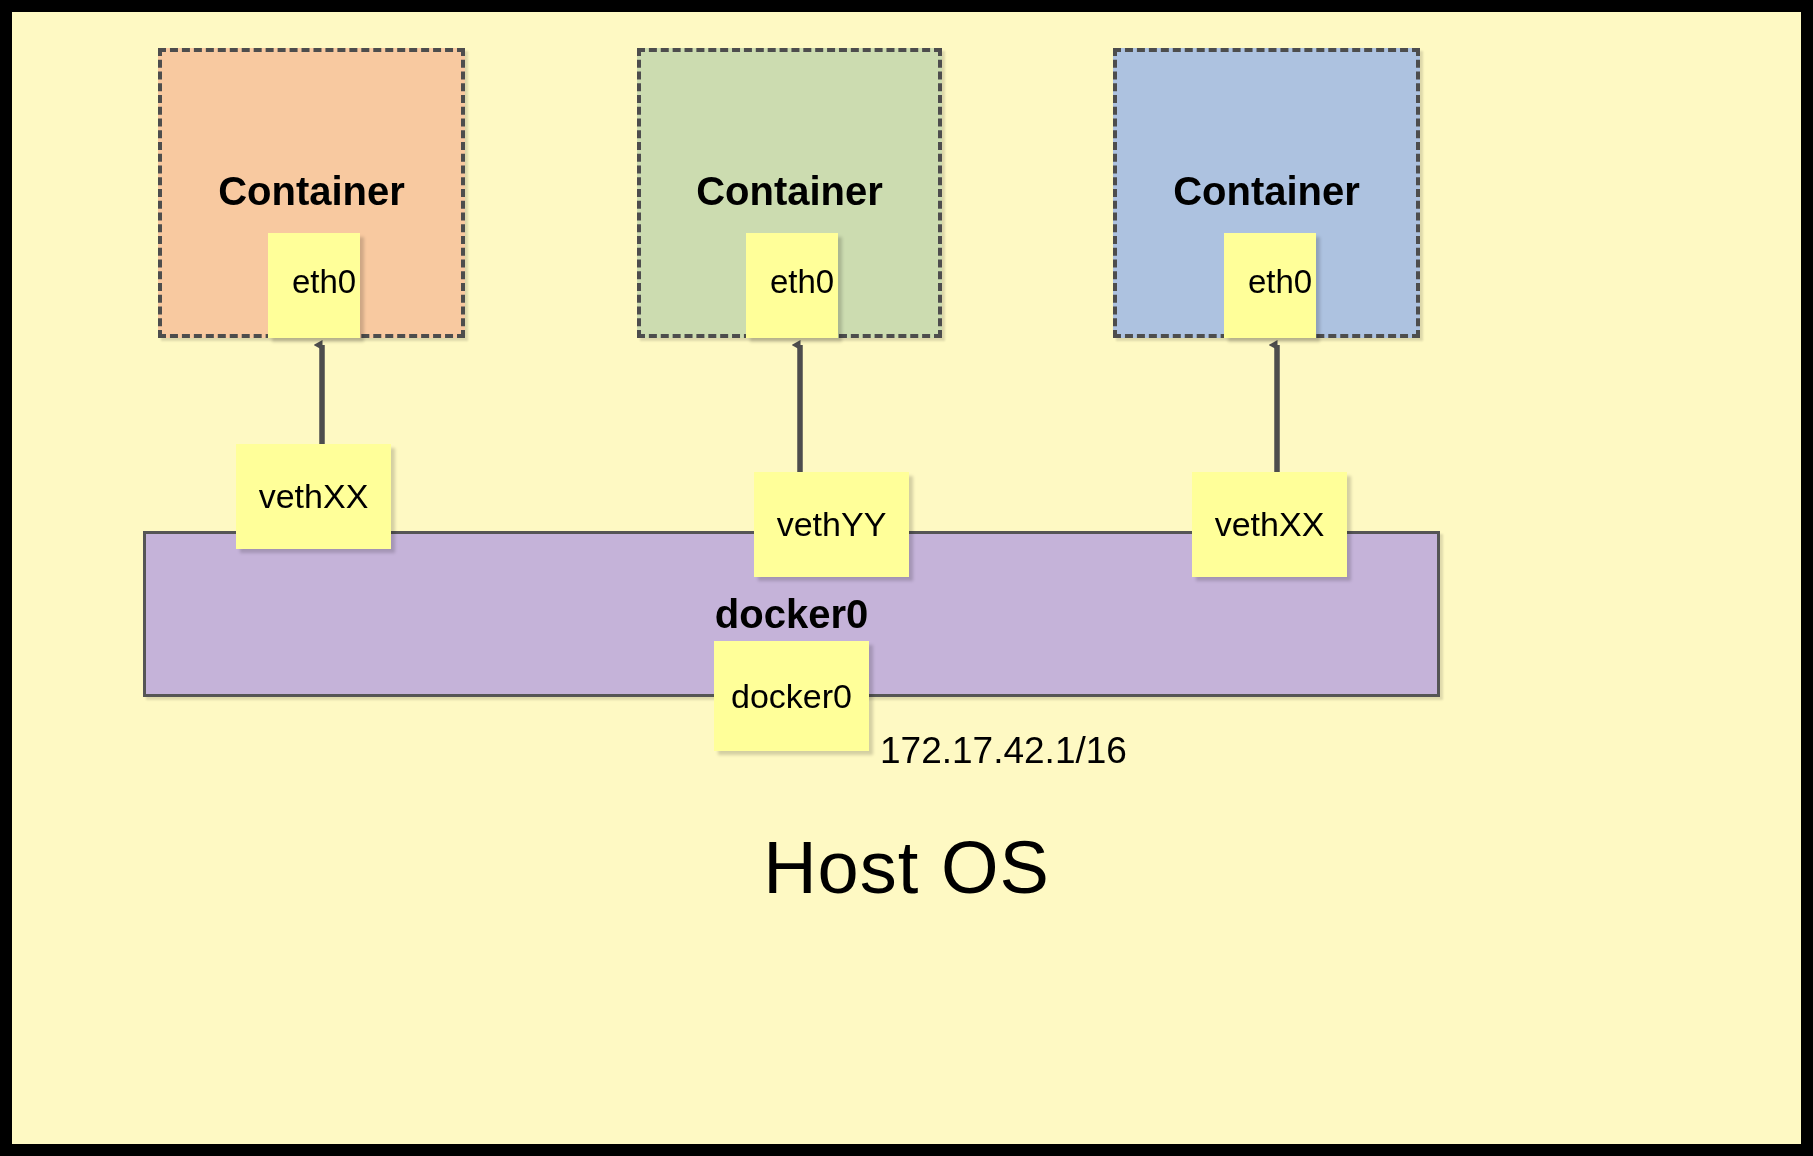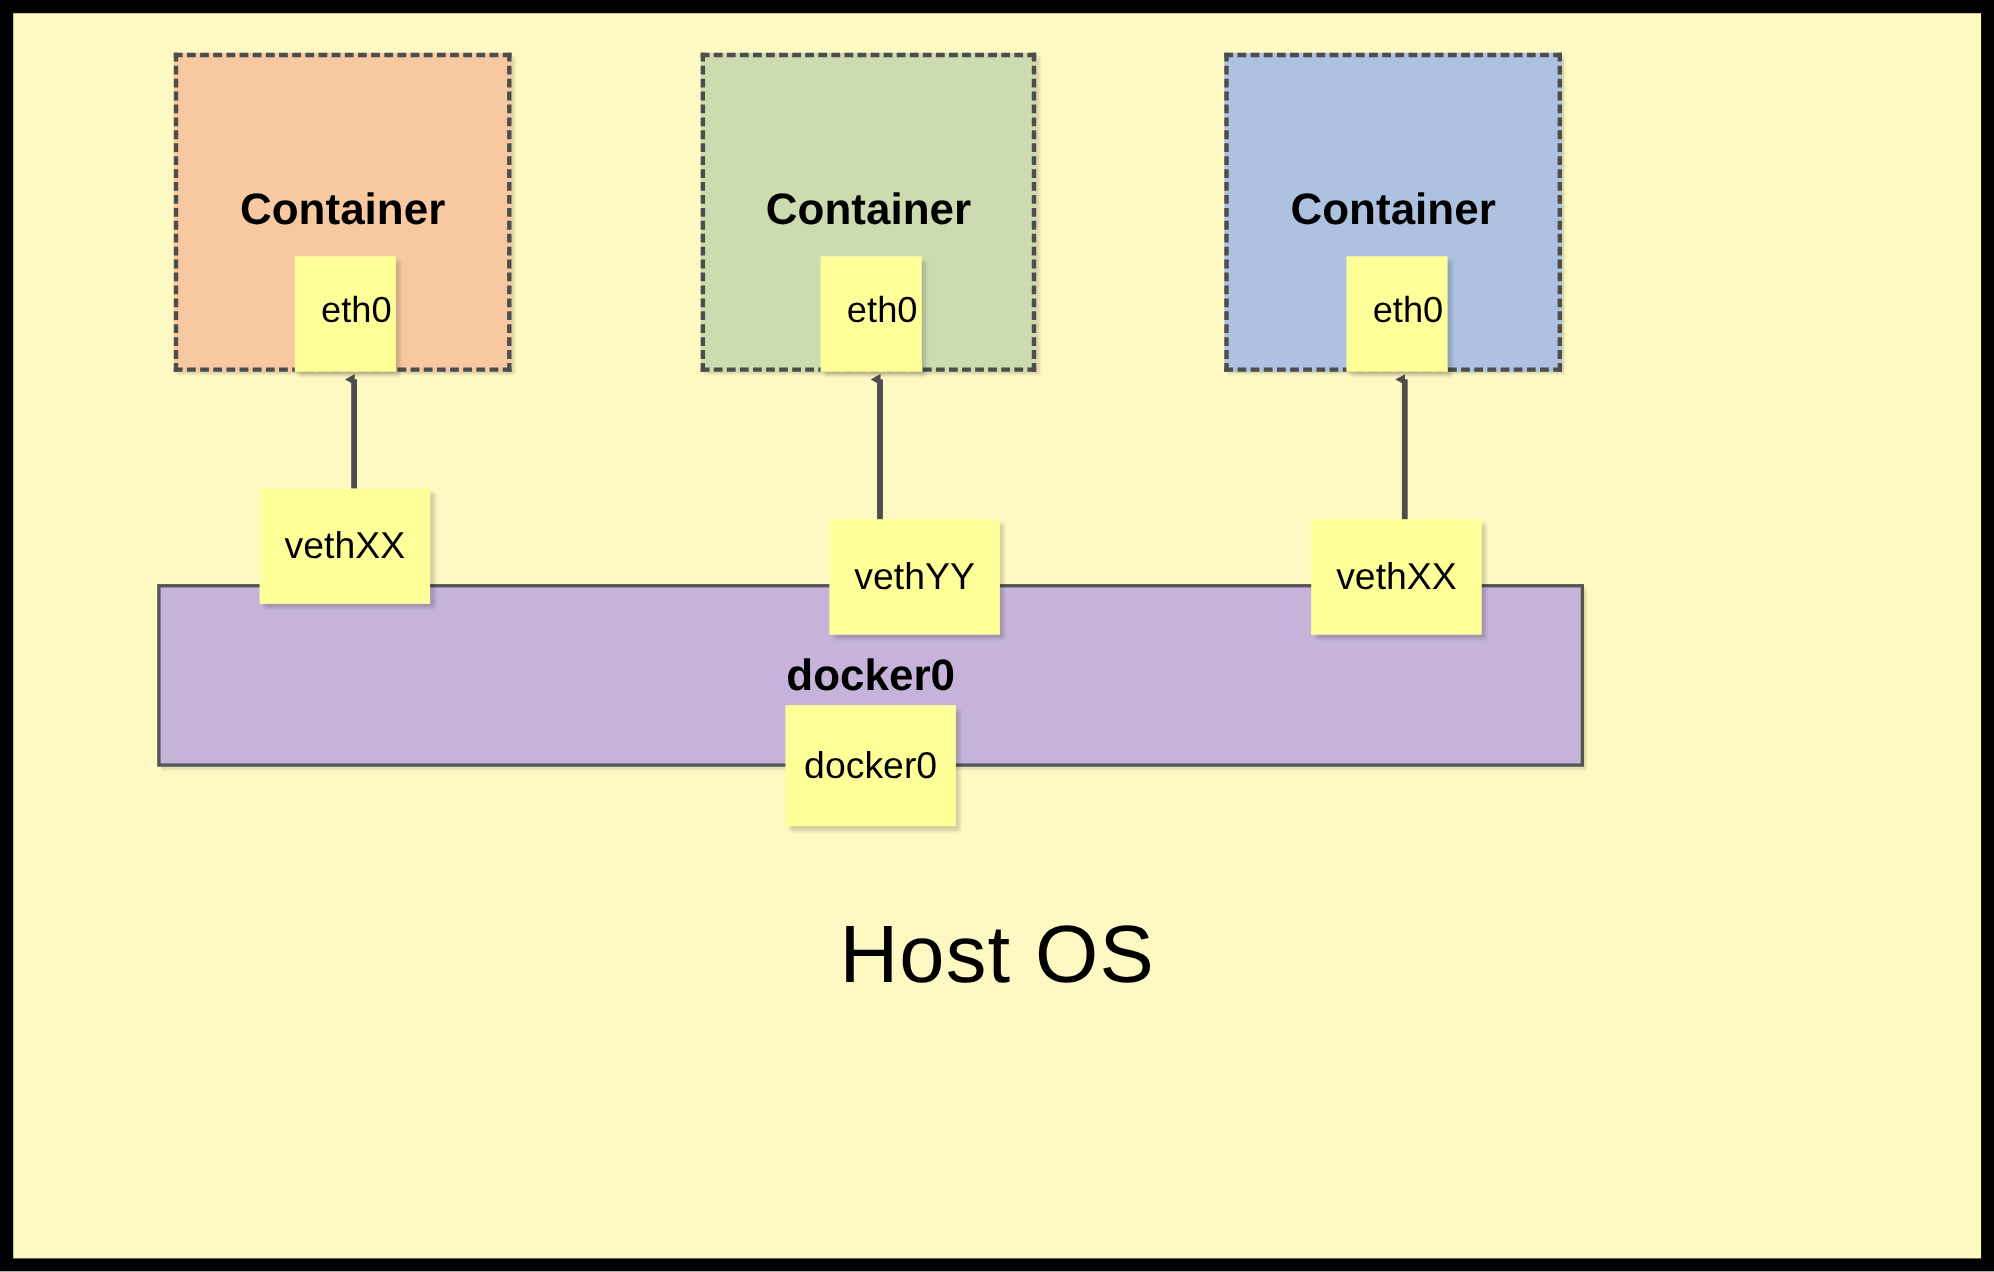--- a/index.html
+++ b/index.html
@@ -163,16 +163,17 @@
   <div class="note-box eth" style="left:1212px; top:221px; width:92px; height:105px;">eth0</div>
 
   <div class="note-box" style="left:224px; top:432px; width:155px; height:105px;">vethXX</div>
 
   <div class="note-box" style="left:742px; top:460px; width:155px; height:105px;">vethYY</div>
 
   <div class="note-box" style="left:1180px; top:460px; width:155px; height:105px;">vethXX</div>
 
   <div class="note-box" style="left:702px; top:629px; width:155px; height:110px;">docker0</div>
 
+  <div id="ip-label" style="left:868px; top:718px;">172.17.42.1/16</div>
 
   <div id="host-os-label" style="left:0px; top:813px;">Host OS</div>
 
 </div>
 
 </body></html>

